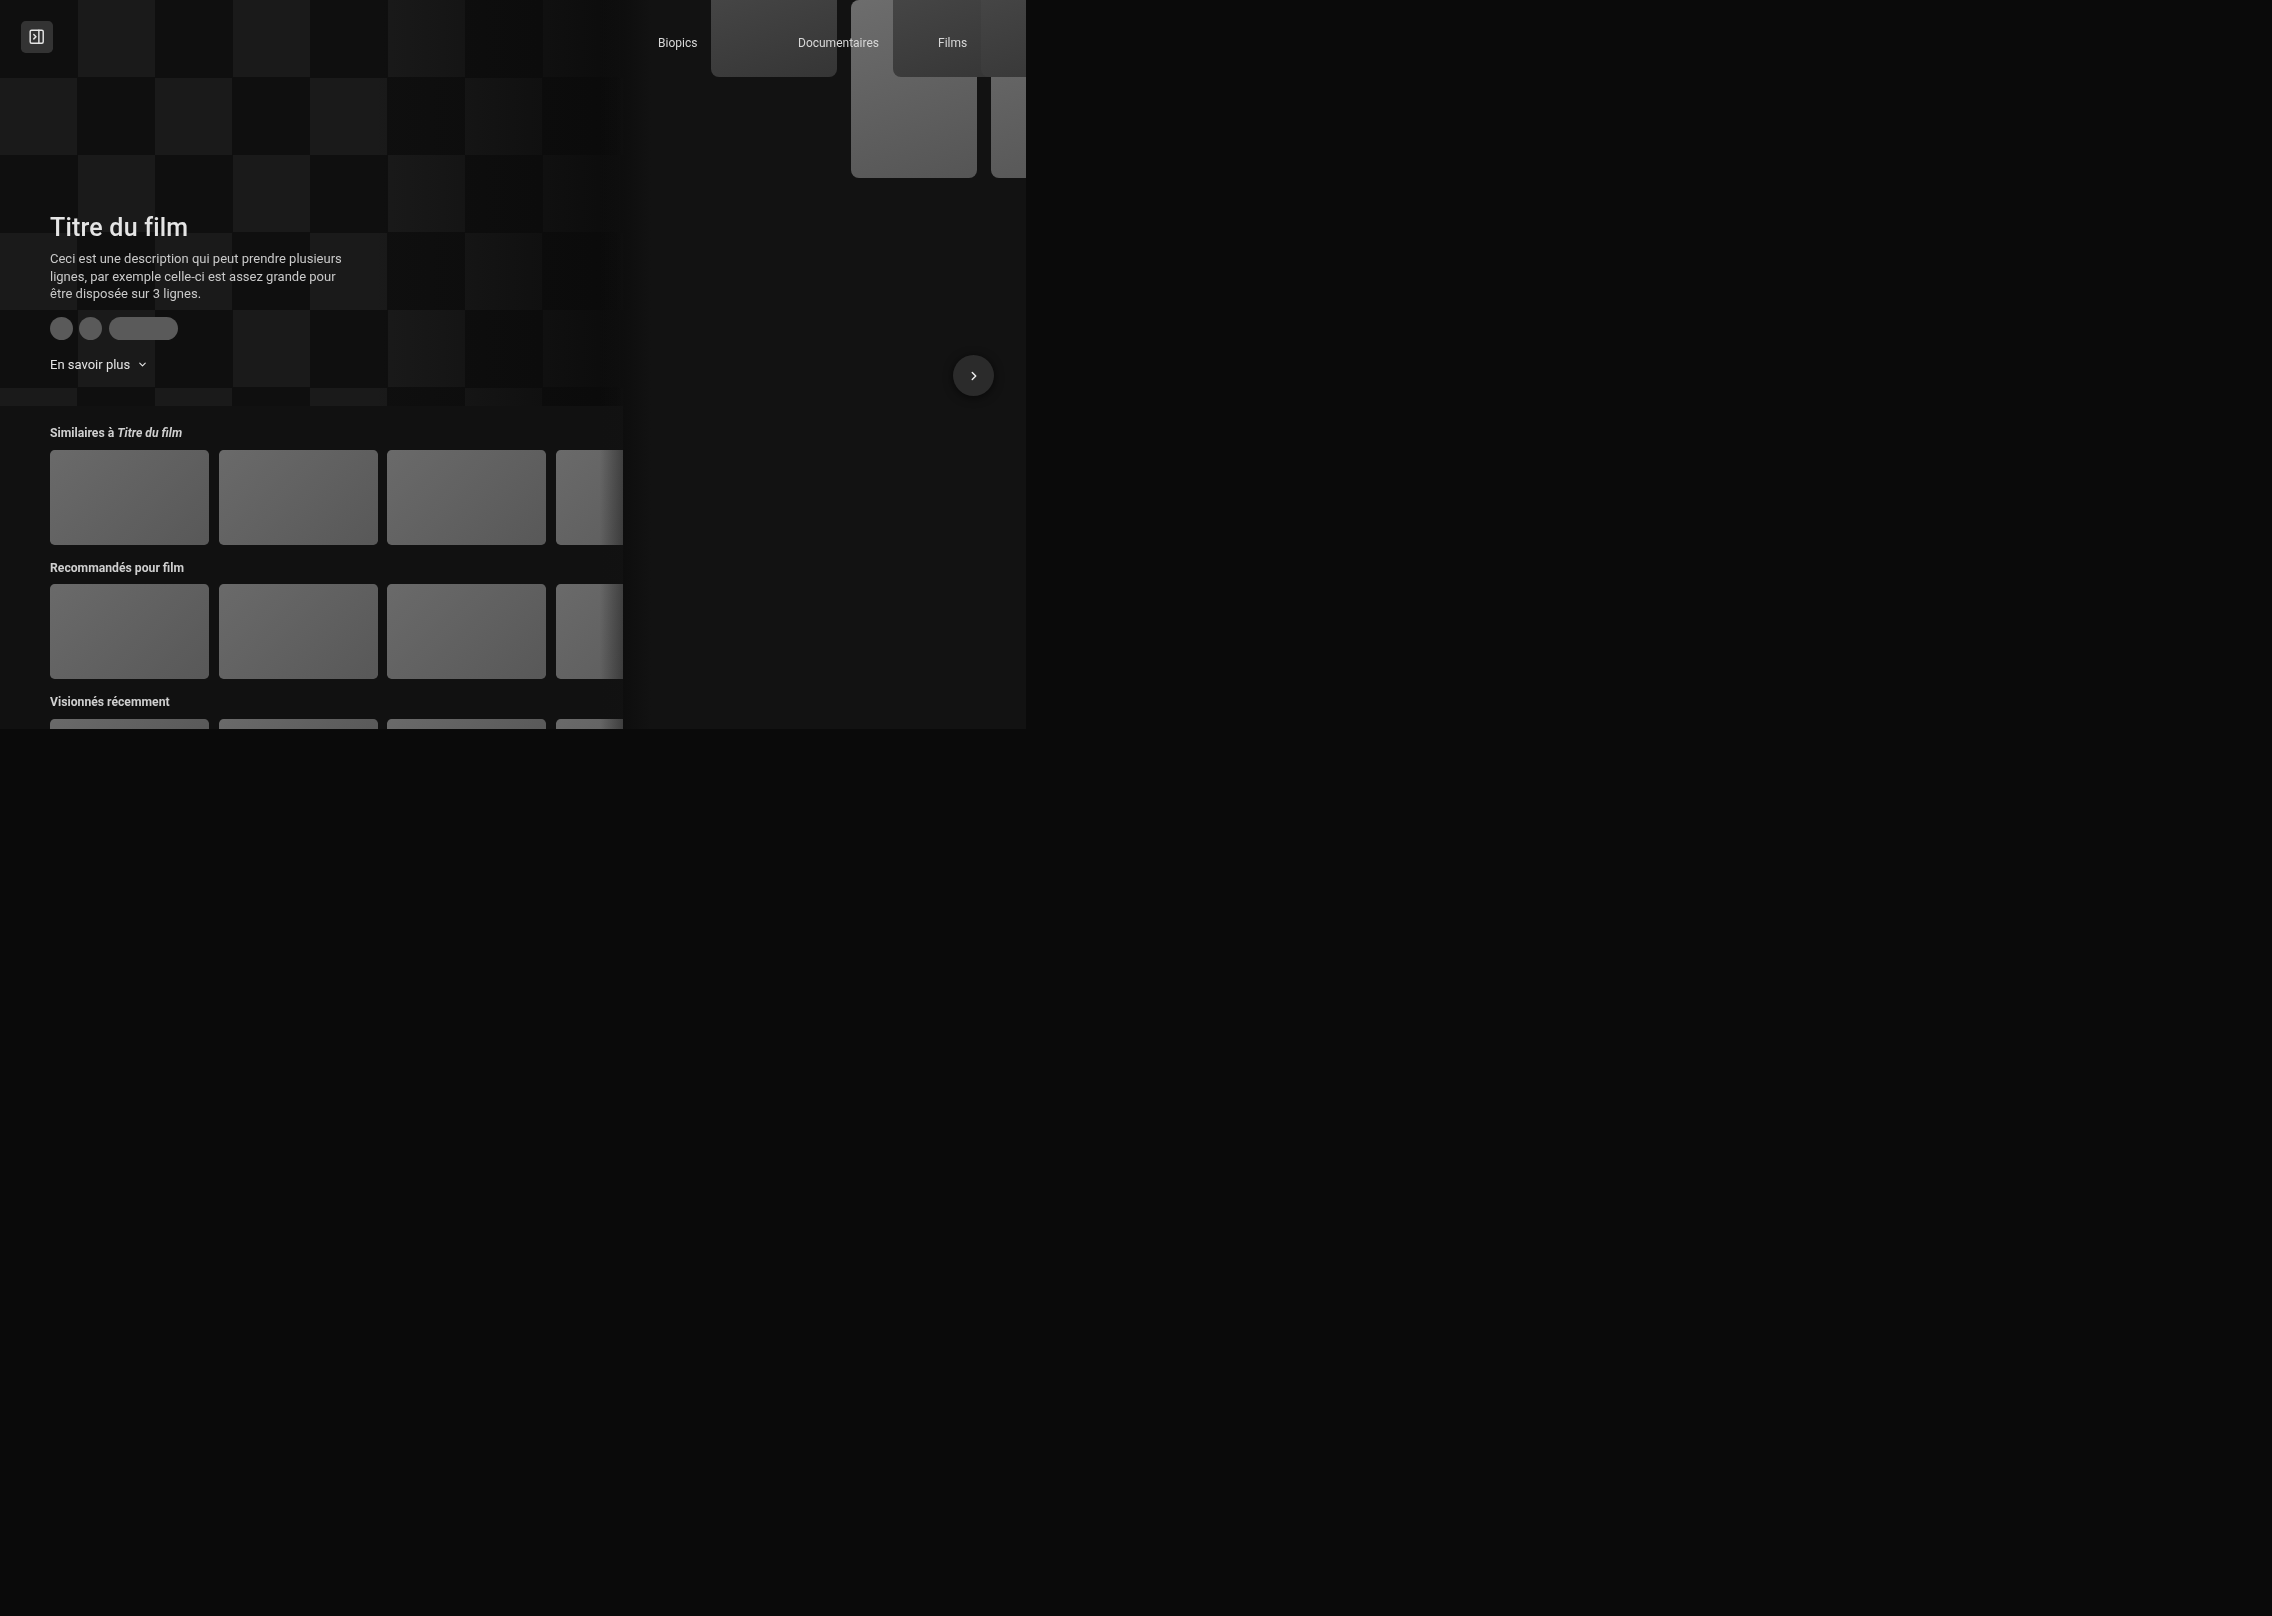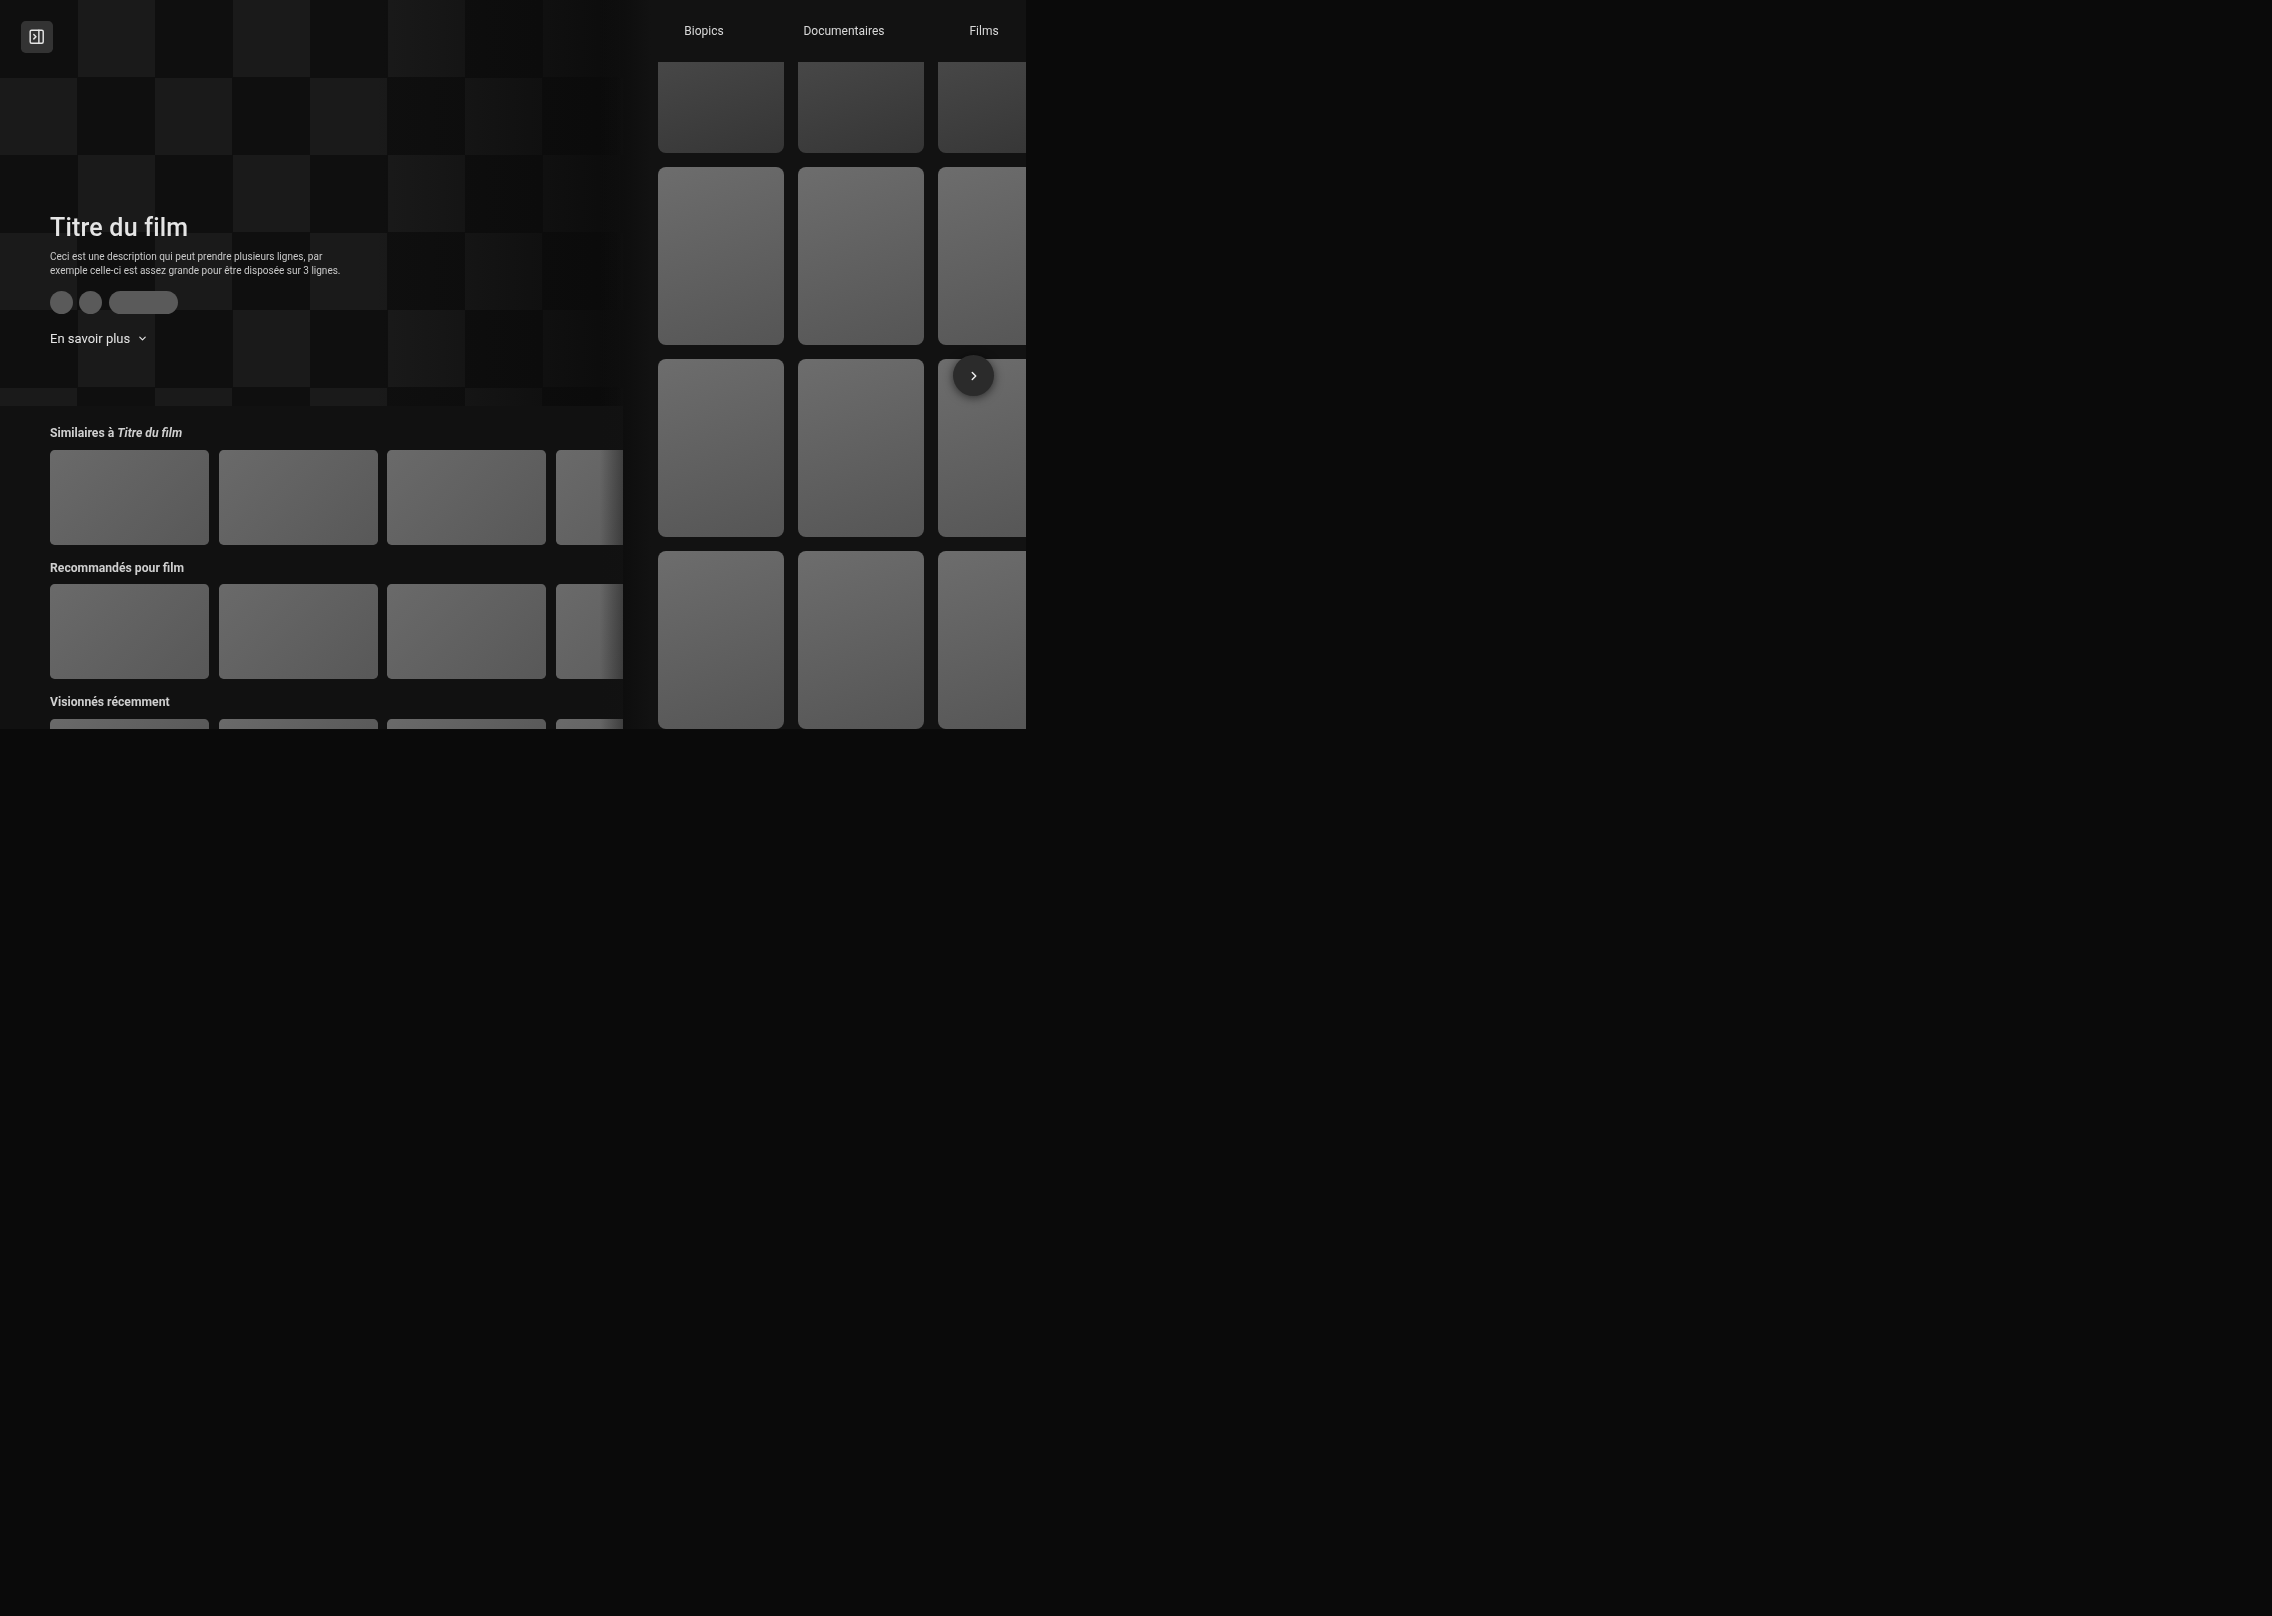--- a/index.html
+++ b/index.html
@@ -45,21 +45,21 @@
     }
     .sidebar-toggle svg { width: 17.4px; height: 17.4px; stroke: #e5e5e5; }
 
     .hero-content {
       position: absolute;
       left: 50px; top: 213px;
       width: 300px;
       z-index: 5;
     }
     .hero-title { font-size: 25px; font-weight: 500; margin-bottom: 8px; letter-spacing: 0.2px; }
-    .hero-desc { font-size: 10px; line-height: 1.35; color: #c9c9c9; margin-bottom: 14px; max-width: 292px; }
+    .hero-desc { font-size: 13px; line-height: 1.35; color: #c9c9c9; margin-bottom: 14px; max-width: 292px; }
     .hero-actions { display: flex; gap: 6.3px; align-items: center; margin-bottom: 17.4px; }
     .pill-circle { width: 23px; height: 23px; border-radius: 50%; background: #5a5a5a; }
     .pill-long { width: 69px; height: 23px; border-radius: 12px; background: #5a5a5a; }
     .learn-more { display:flex; align-items:center; gap:6.3px; font-size:13px; cursor:pointer; }
     .learn-more svg { width:11px; height:11px; stroke:#e5e5e5; }
 
     
     .lists {
       position:absolute;
       left: 0; top: 406px;
@@ -148,21 +148,21 @@
 
 <style>
   .rpanel {
     position:absolute; top:0; right:0; bottom:0; width: 426px;
     background: linear-gradient(90deg, rgba(17,17,17,0) 0%, #121212 12%);
   }
   .rcols {
     position:absolute; top:0; bottom:0; left:24px; right:-39px;
     display:flex; gap:14px;
   }
-  .rcol { width:126px; display:flex; flex-direction:column; gap:14px;padding-left:34px; }
+  .rcol { width:126px; display:flex; gap:14px;padding-left:34px; }
   .rheader { height:85px; display:flex; align-items:center; justify-content:center; font-size:12px; color:#d8d8d8; }
   .rposter {
     width:126px; height:178px; border-radius:8px; flex-shrink:0;
     background: linear-gradient(160deg, #6d6d6d 0%, #555 100%);
   }
   .rscroll {
     position:absolute; right:32px; top:355px;
     width:41px; height:41px; border-radius:50%;
     background:#2b2b2b; display:flex; align-items:center; justify-content:center;
     box-shadow:0 1.6px 9.5px rgba(0,0,0,0.6); cursor:pointer; z-index:30;

